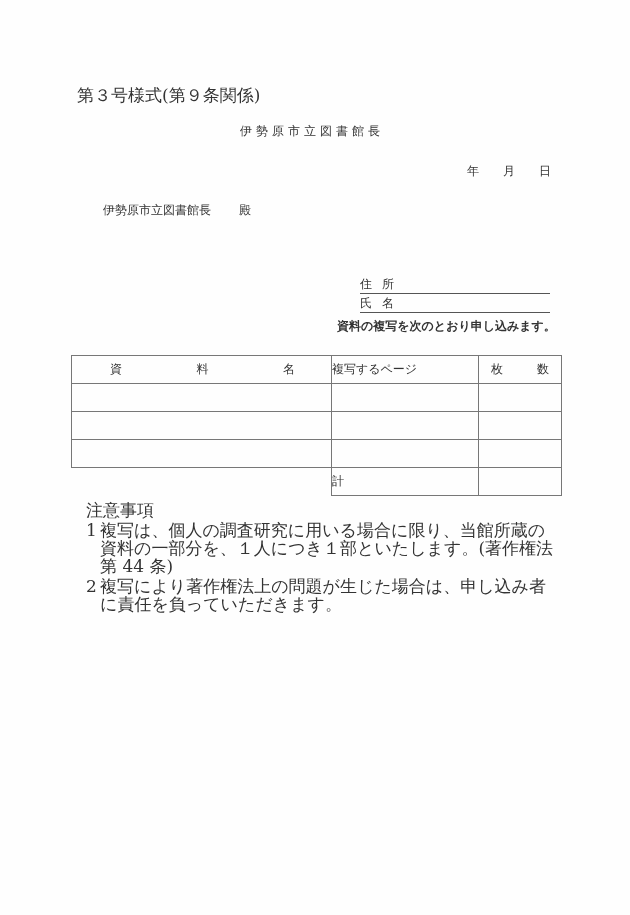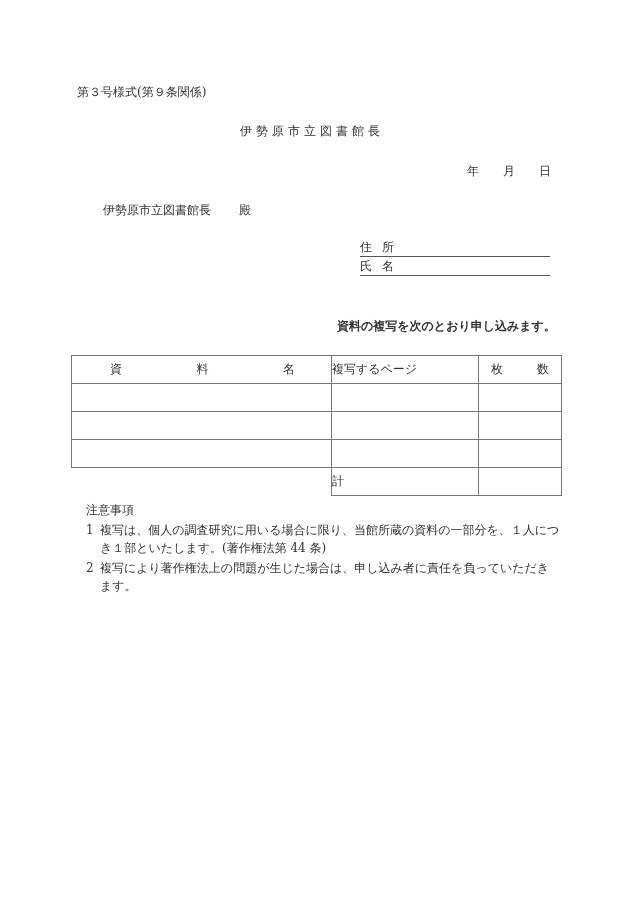--- a/index.html
+++ b/index.html
@@ -11,21 +11,21 @@
       width: 630px;
       height: 915px;
       position: relative;
       overflow: hidden;
       font-family: "DejaVu Serif", "Liberation Serif", serif;
       color: #333;
     }
     .abs { position: absolute; white-space: nowrap; }
     .form-no {
       left: 77px; top: 84px;
-      font-size: 12px;
+      font-size: 17px;
     }
     .title {
       left: 240px; top: 123px;
       font-size: 12px;
       letter-spacing: 4px;
     }
     .date {
       left: 467px; top: 163px;
       font-size: 12px;
       display: flex;
@@ -38,20 +38,21 @@
       font-size: 12px;
     }
     .addressee .gap { display: inline-block; width: 28px; }
     .applicant-line {
       left: 360px;
       width: 190px;
       height: 16px;
       border-bottom: 1px solid #555;
       font-size: 12px;
       line-height: 14px;
+      margin-top: 37px;
     }
     .applicant-line .lbl { letter-spacing: 10px; }
     .addr { top: 240px; }
     .name { top: 259px; }
     .intro {
       left: 337px; top: 318px;
       font-size: 12px;
       font-weight: bold;
     }
     table.req {
@@ -75,21 +76,21 @@
       justify-content: space-between;
       padding: 0 36px 0 38px;
     }
     .hdr-spread2 {
       display: flex;
       justify-content: space-between;
       padding: 0 12px 0 12px;
     }
     .notes {
       left: 86px; top: 501px;
-      font-size: 12px;
+      font-size: 17px;
       line-height: 18px;
       white-space: normal;
       width: 475px;
     }
     .notes .item {
       display: block;
       padding-left: 14px;
       text-indent: -14px;
       margin-top: 2px;
     }

